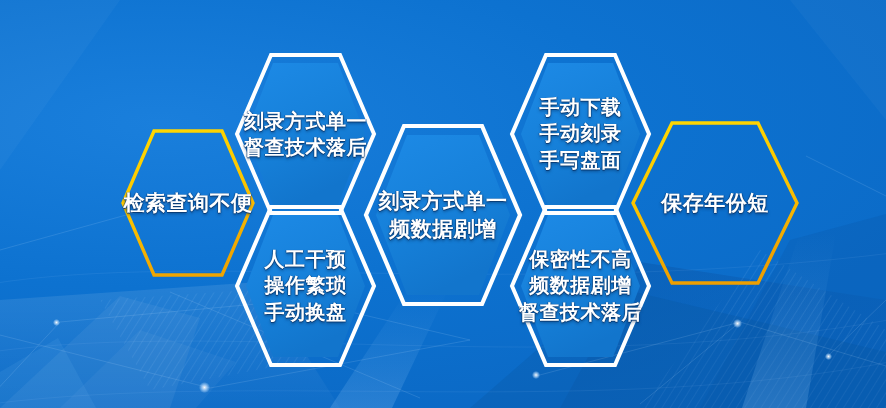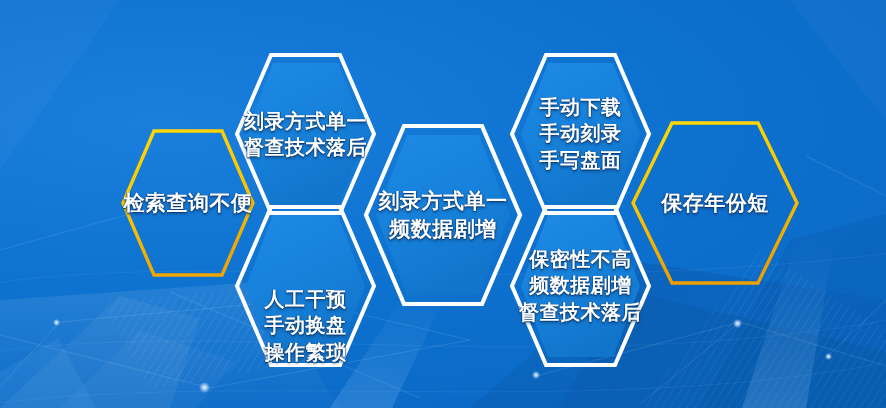--- a/index.html
+++ b/index.html
@@ -176,24 +176,24 @@
       <span class="ln">刻录方式单一</span>
       <span class="ln">督查技术落后</span>
     </div>
   </div>
 
   <div class="hex size-md" style="left:234px; top:204px; width:143px; height:164px;">
     <svg width="143" height="164" viewBox="0 0 143 164">
       <polygon points="37,3 106,3 140,82 106,161 37,161 3,82" fill="none" stroke="#ffffff" stroke-width="4" stroke-linejoin="miter"></polygon>
       <polygon points="39,11 104,11 131,82 104,153 39,153 12,82" fill="url(#fillA)"></polygon>
     </svg>
-    <div class="hex-label" style="font-size: 20px; margin-top: 40px;">
+    <div class="hex-label" style="font-size: 20px;">
       <span class="ln">人工干预</span>
+      <span class="ln">操作繁琐</span>
       <span class="ln">手动换盘</span>
-      <span class="ln">操作繁琐</span>
     </div>
   </div>
 
   <div class="hex size-lg" style="left:363px; top:123px; width:160px; height:184px;">
     <svg width="160" height="184" viewBox="0 0 160 184">
       <polygon points="41,3 119,3 157,92 119,181 41,181 3,92" fill="none" stroke="#ffffff" stroke-width="4.2" stroke-linejoin="miter"></polygon>
       <polygon points="44,12 116,12 147,92 116,172 44,172 13,92" fill="url(#fillA)"></polygon>
     </svg>
     <div class="hex-label" style="font-size: 21px;">
       <span class="ln">刻录方式单一</span>

